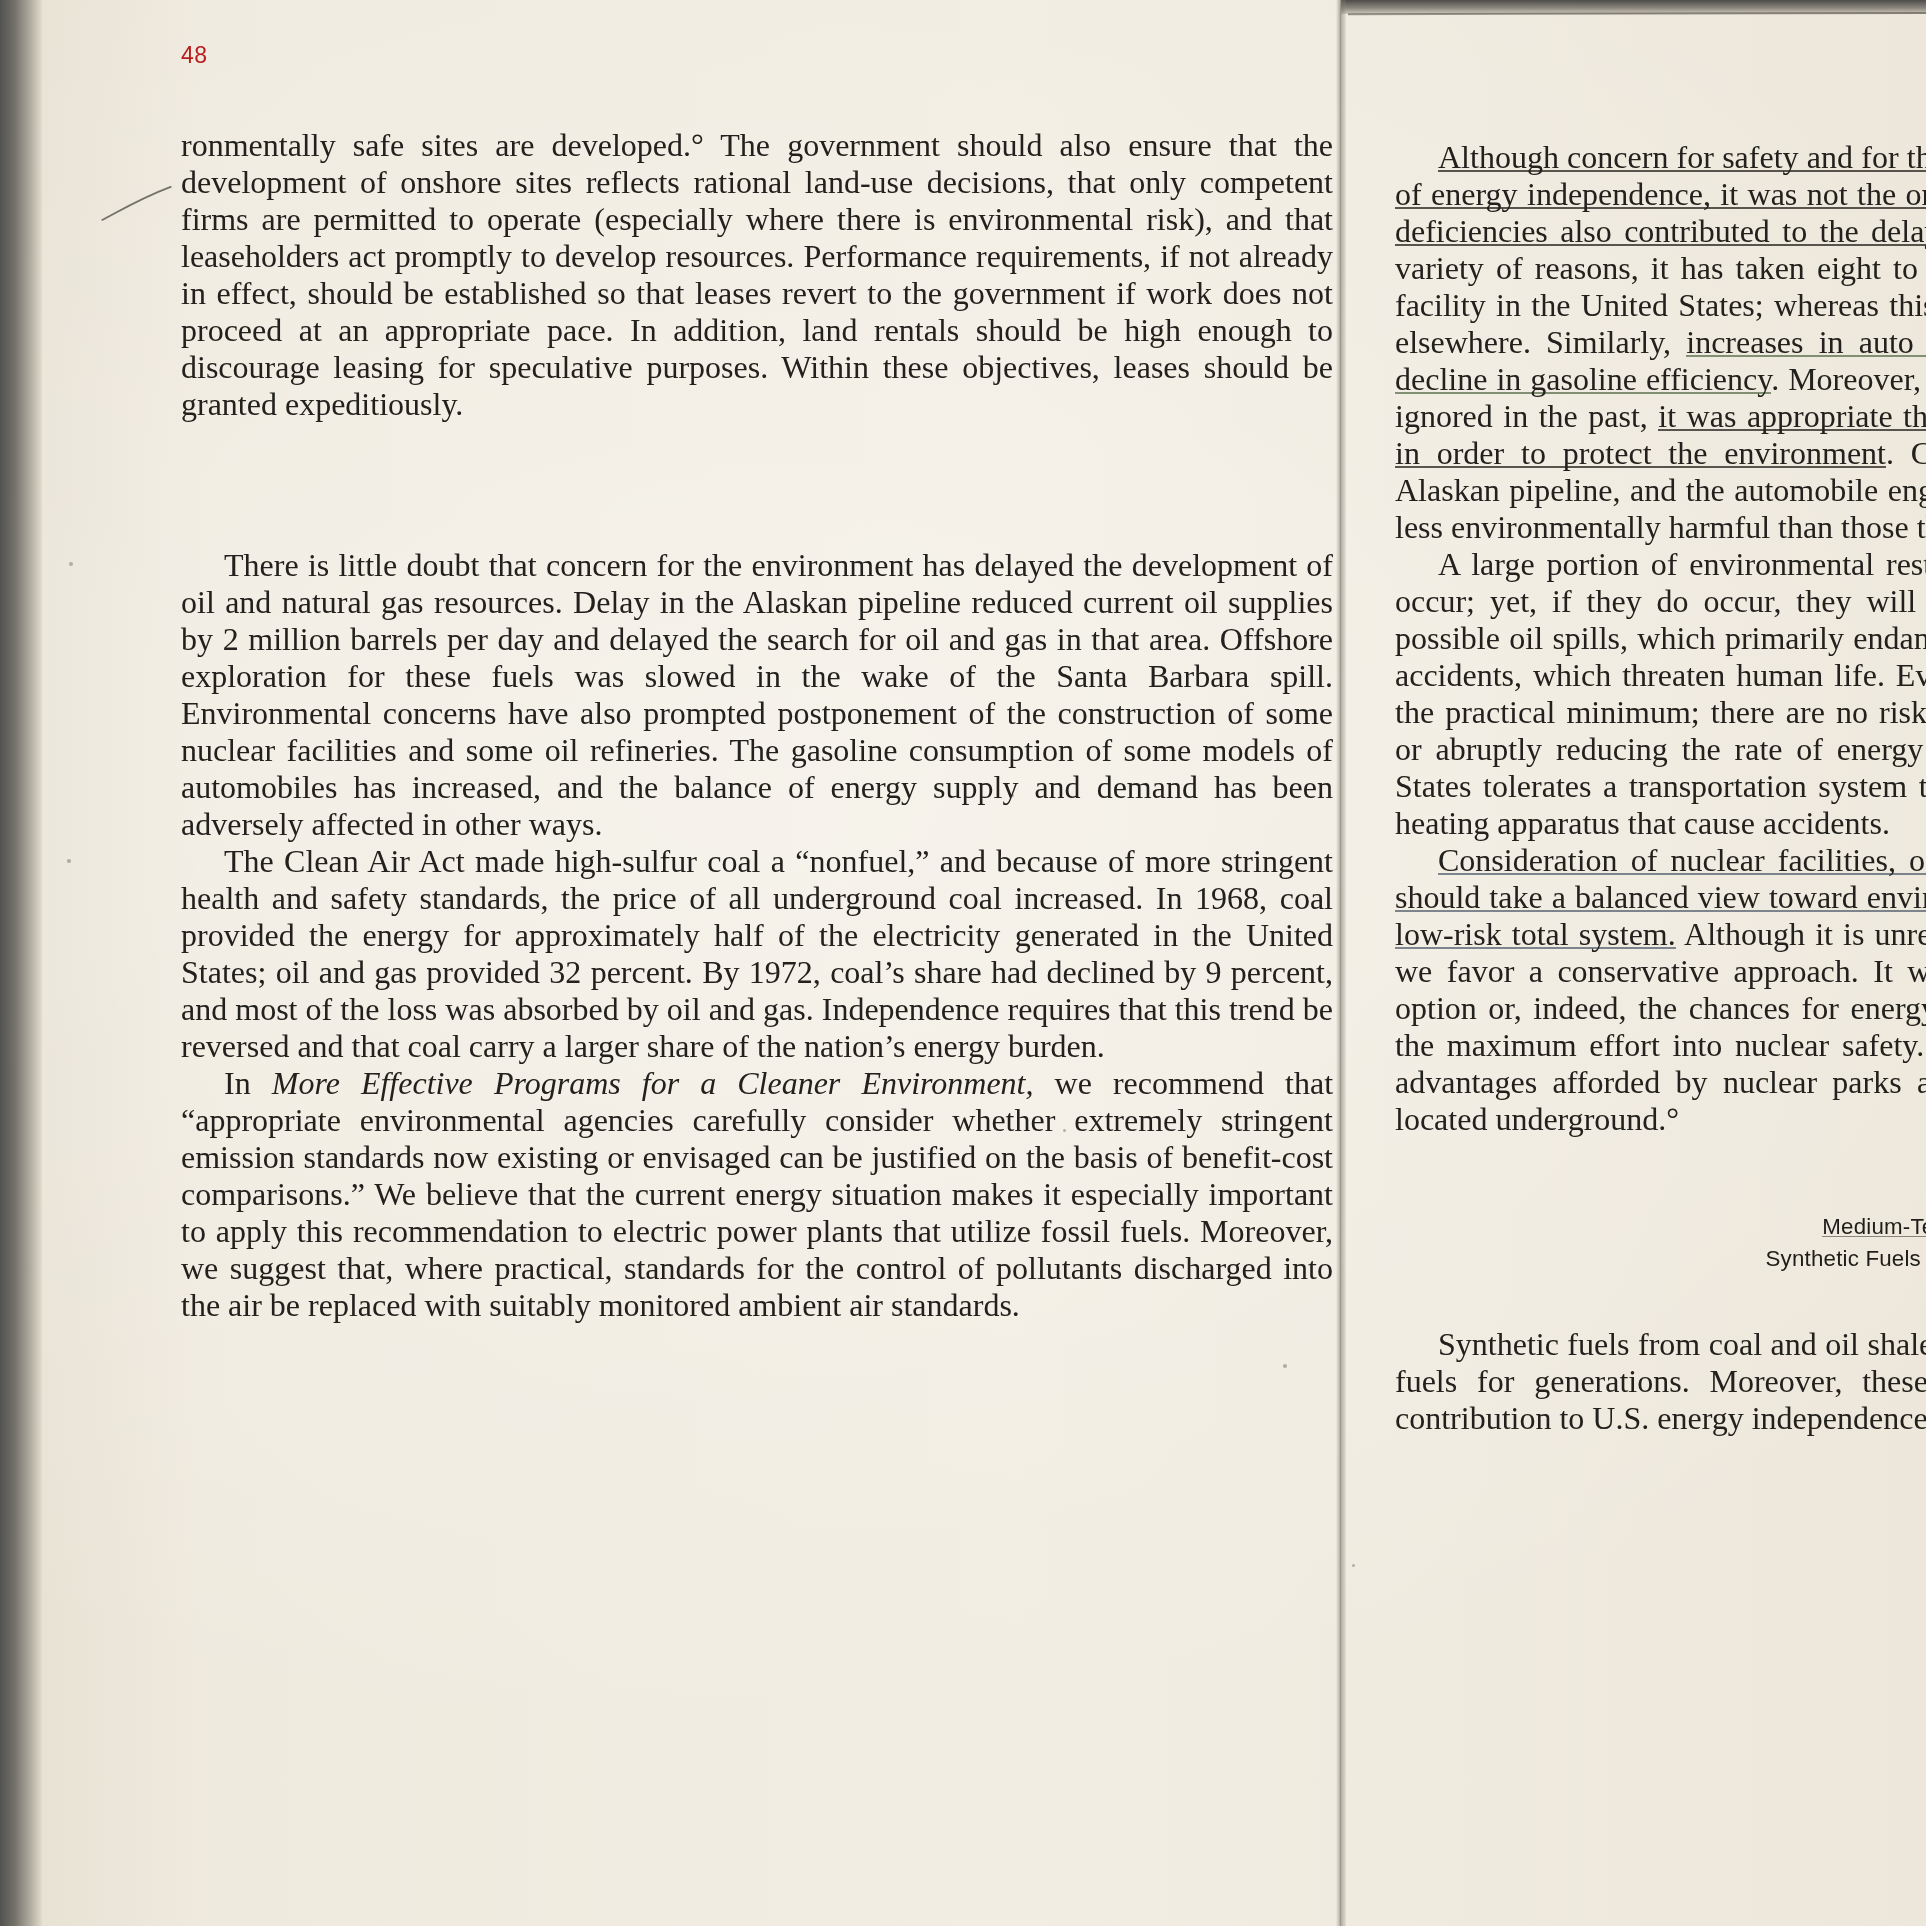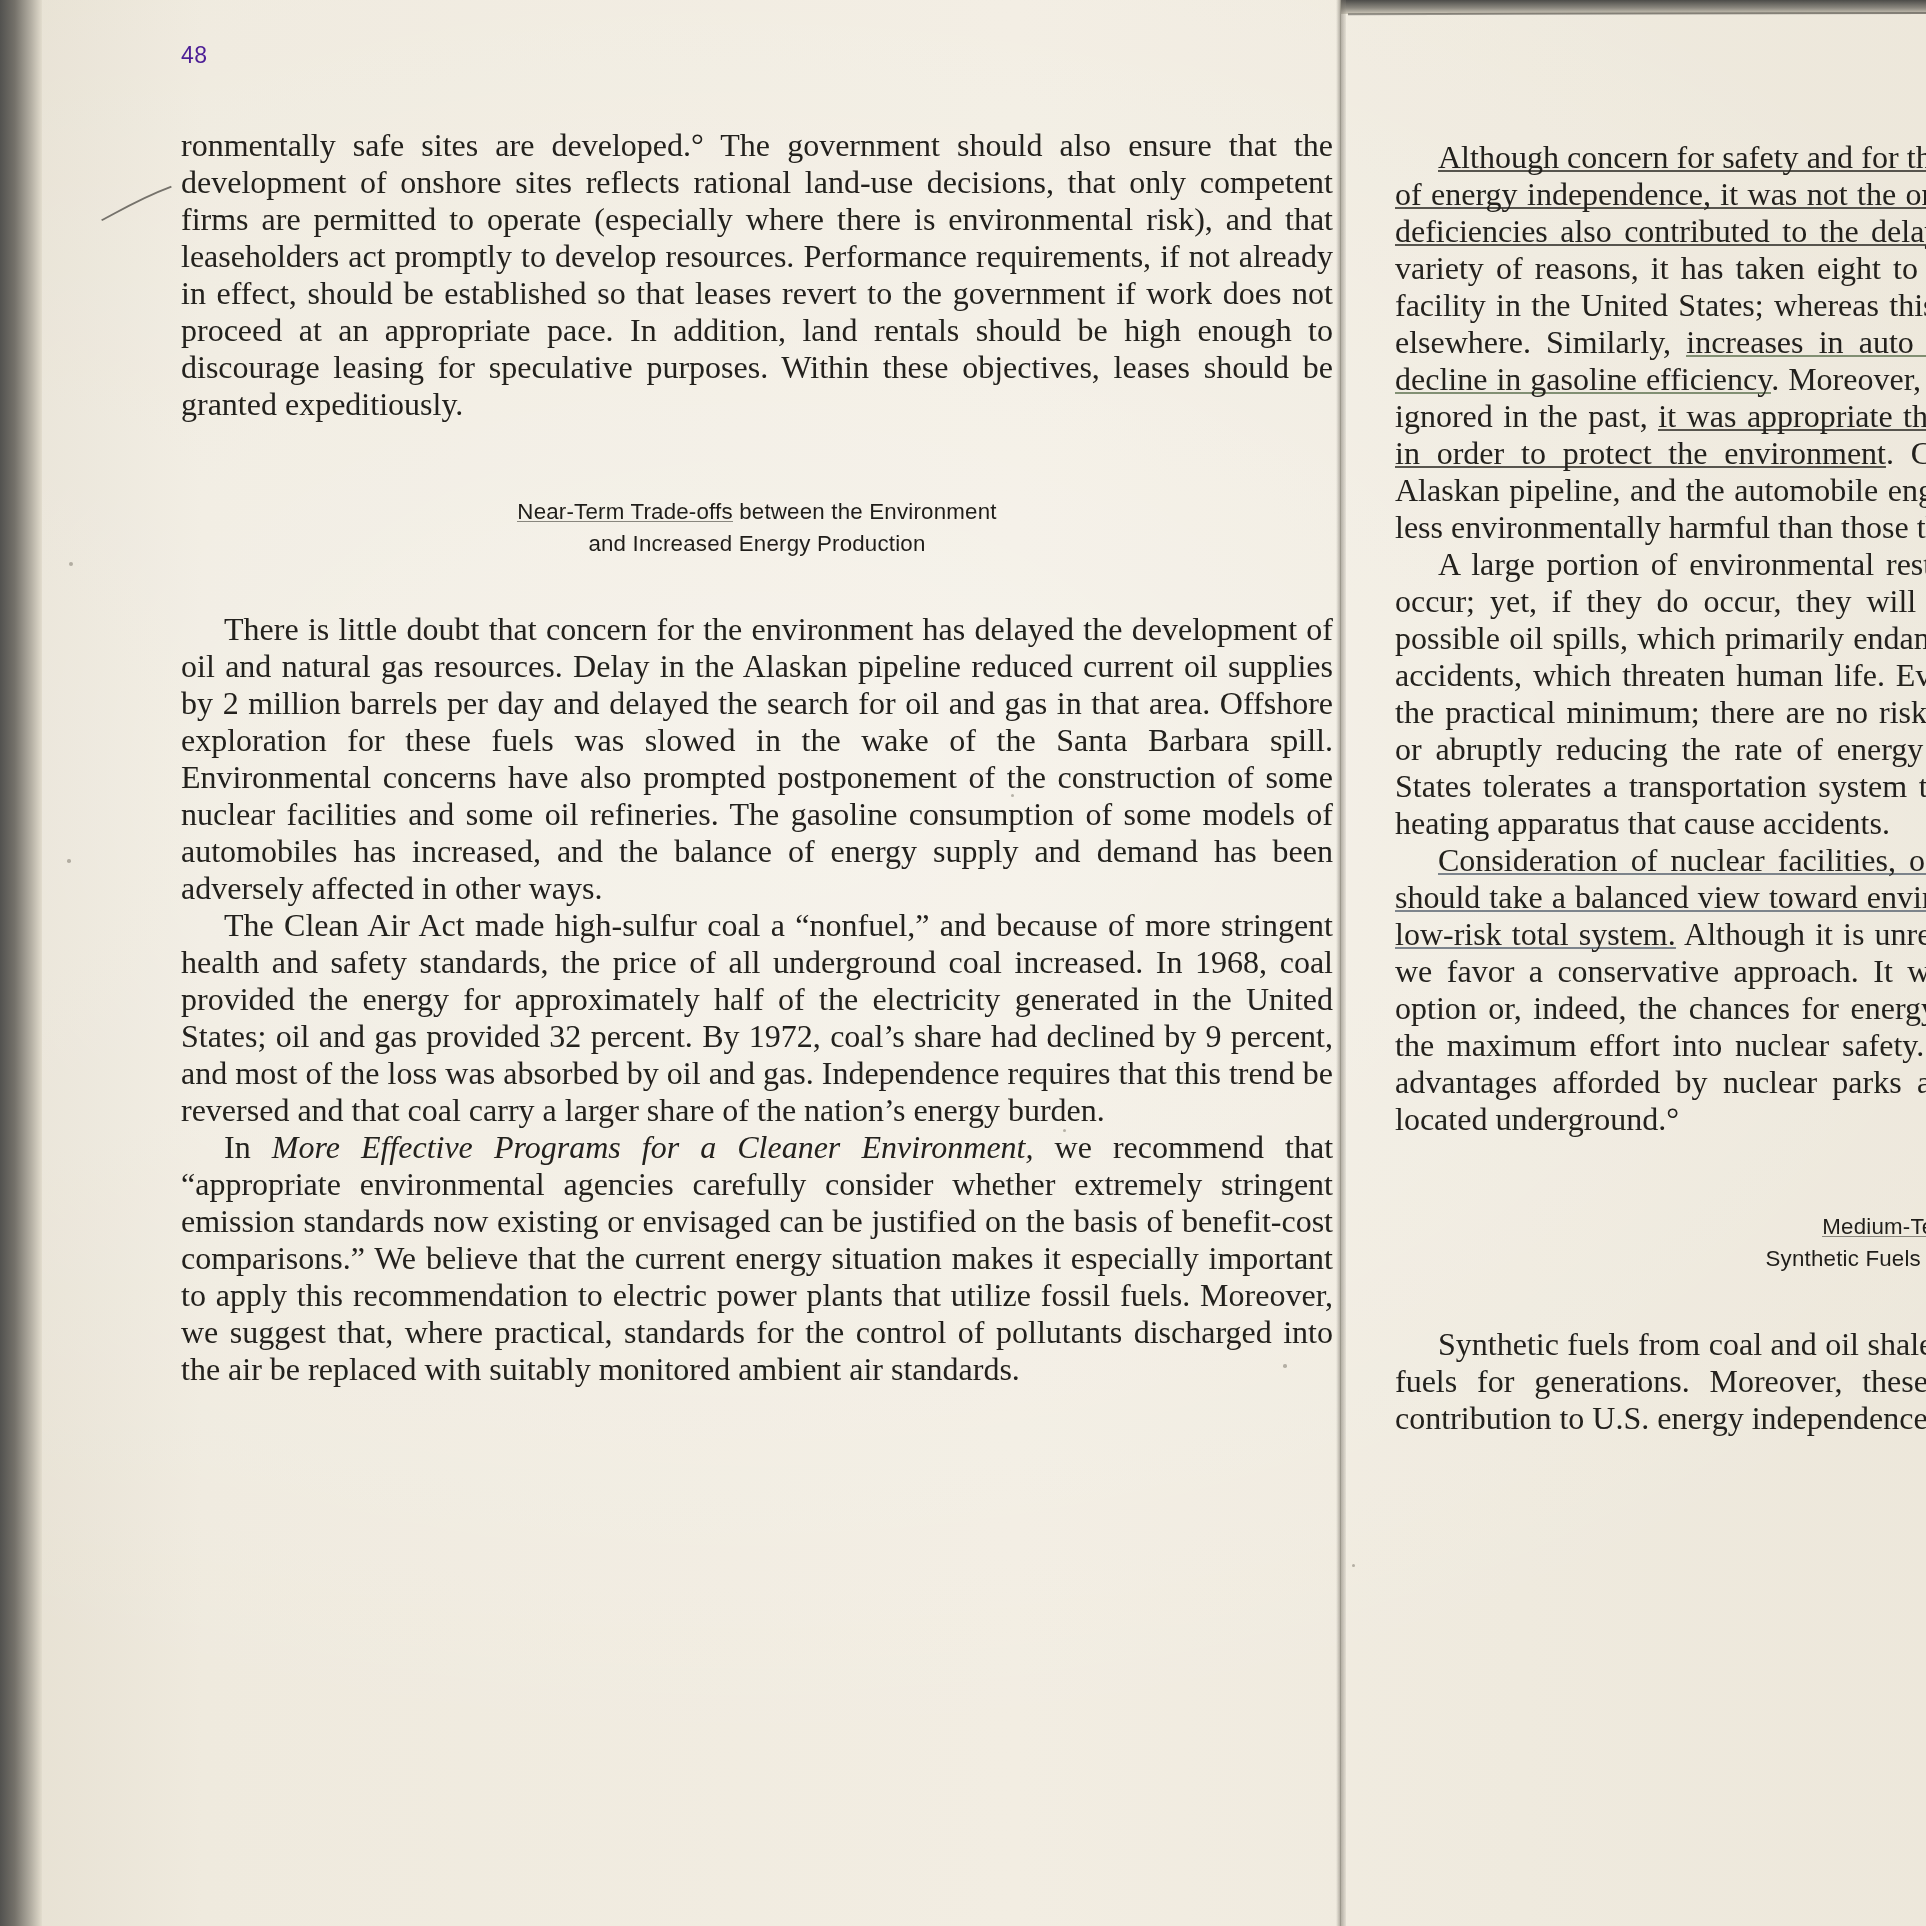--- a/index.html
+++ b/index.html
@@ -73,21 +73,21 @@
     position: absolute;
     box-sizing: border-box;
   }
   .col-left  { left: 181px;  top: 127px; width: 1152px; }
   .col-right { left: 1395px; top: 139px; width: 1125px; }
 
   .folio {
     position: absolute;
     font-family: "Liberation Sans", sans-serif;
     font-size: 23px;
-    color: #4c1d95;
+    color: #b91c1c;
     letter-spacing: 0.4px;
   }
   .folio-left  { left: 181px;  top: 42px; }
 
   p {
     margin: 0;
     font-size: 32px;
     line-height: 37px;
     color: #23211d;
     text-align: justify;
@@ -173,24 +173,20 @@
   </svg>
 
   <div class="col col-left">
 
     <p>
       <span>ronmentally safe sites are developed.° The government should also ensure that the development of onshore sites reflects rational land-use decisions, that only competent firms are permitted to operate (especially where there is environmental risk), and that leaseholders act promptly to develop resources. Performance requirements, if not already in effect, should be established so that leases revert to the government if work does not proceed at an appropriate pace. In addition, land rentals should be high enough to discourage leasing for speculative purposes. Within these objectives, leases should be granted expeditiously.</span>
     </p>
 
     <div class="gap-xl"></div>
 
-    <div class="sect-head">
-      <span class="l1"><span class="u-grey">Near-Term Trade-offs</span><span> between the Environment</span></span>
-      <span class="l2">and Increased Energy Production</span>
-    </div>
 
     <div class="gap-lg"></div>
 
     <p class="ind">
       <span>There is little doubt that concern for the environment has delayed the development of oil and natural gas resources. Delay in the Alaskan pipeline reduced current oil supplies by 2 million barrels per day and delayed the search for oil and gas in that area. Offshore exploration for these fuels was slowed in the wake of the Santa Barbara spill. Environmental concerns have also prompted postponement of the construction of some nuclear facilities and some oil refineries. The gasoline consumption of some models of automobiles has increased, and the balance of energy supply and demand has been adversely affected in other ways.</span>
     </p>
     <p class="ind">
       <span>The Clean Air Act made high-sulfur coal a “nonfuel,” and because of more stringent health and safety standards, the price of all underground coal increased. In 1968, coal provided the energy for approximately half of the electricity generated in the United States; oil and gas provided 32 percent. By 1972, coal’s share had declined by 9 percent, and most of the loss was absorbed by oil and gas. Independence requires that this trend be reversed and that coal carry a larger share of the nation’s energy burden.</span>
     </p>
     <p class="ind">

